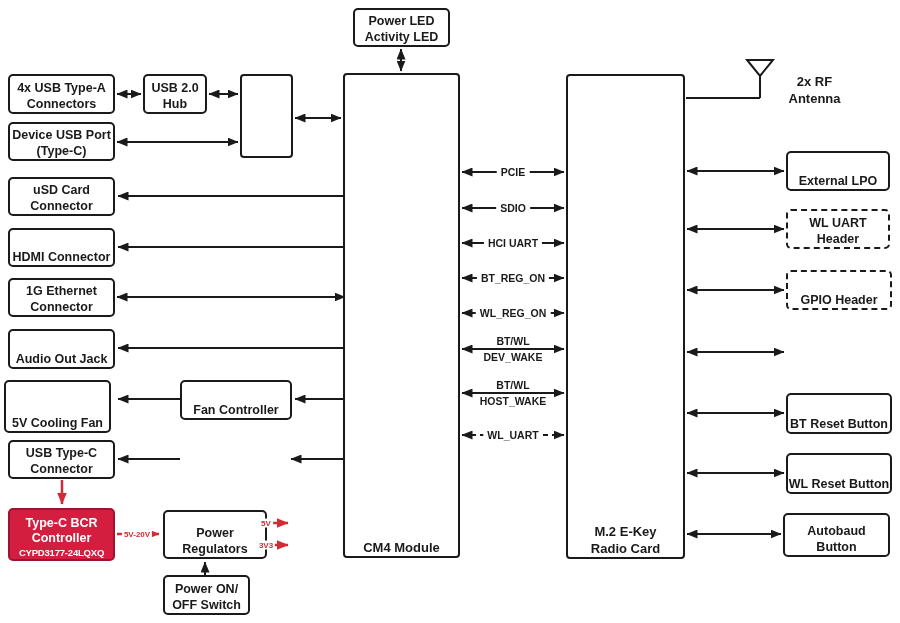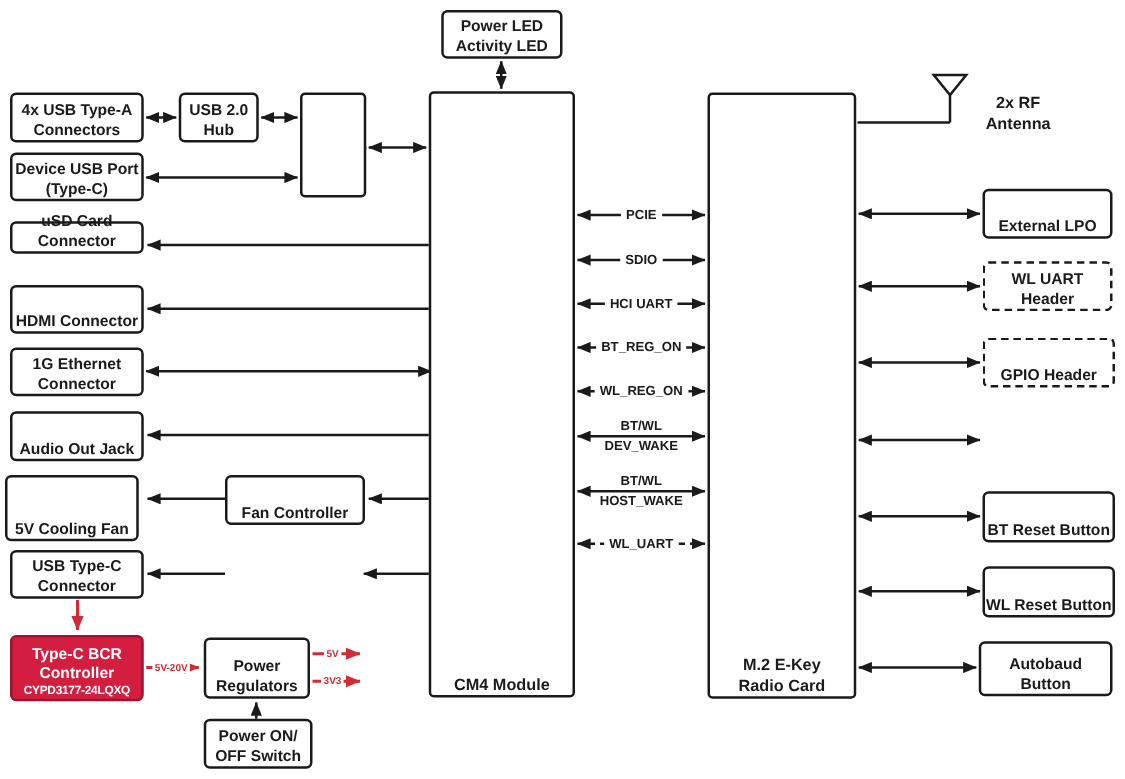--- a/index.html
+++ b/index.html
@@ -136,21 +136,21 @@
     <span class="l">Hub</span>
   </div>
 
   <div class="box" style="left:240px; top:74px; width:53px; height:84px; border-radius:4px"></div>
 
   <div class="box" style="left:8px; top:122px; width:107px; height:39px">
     <span class="l">Device USB Port</span>
     <span class="l">(Type-C)</span>
   </div>
 
-  <div class="box" style="left:8px; top:177px; width:107px; height:26px">
+  <div class="box" style="left:8px; top:177px; width:107px; height:39px">
     <span class="l">uSD Card</span>
     <span class="l">Connector</span>
   </div>
 
   <div class="box" style="left:8px; top:228px; width:107px; height:39px">
     <span class="l">HDMI Connector</span>
   </div>
 
   <div class="box" style="left:8px; top:278px; width:107px; height:39px">
     <span class="l">1G Ethernet</span>
@@ -174,21 +174,21 @@
     <span class="l">Connector</span>
   </div>
 
 
   <div class="box red" style="left:8px; top:508px; width:107px; height:53px; line-height:15px">
     <span class="l">Type-C BCR</span>
     <span class="l">Controller</span>
     <span class="l part">CYPD3177-24LQXQ</span>
   </div>
 
-  <div class="box" style="left:163px; top:510px; width:85px; height:49px">
+  <div class="box" style="left:163px; top:510px; width:104px; height:49px">
     <span class="l">Power</span>
     <span class="l">Regulators</span>
   </div>
 
   <div class="box" style="left:163px; top:575px; width:87px; height:40px">
     <span class="l">Power ON/</span>
     <span class="l">OFF Switch</span>
   </div>
 
   <div class="box big" style="left:343px; top:73px; width:117px; height:485px">

